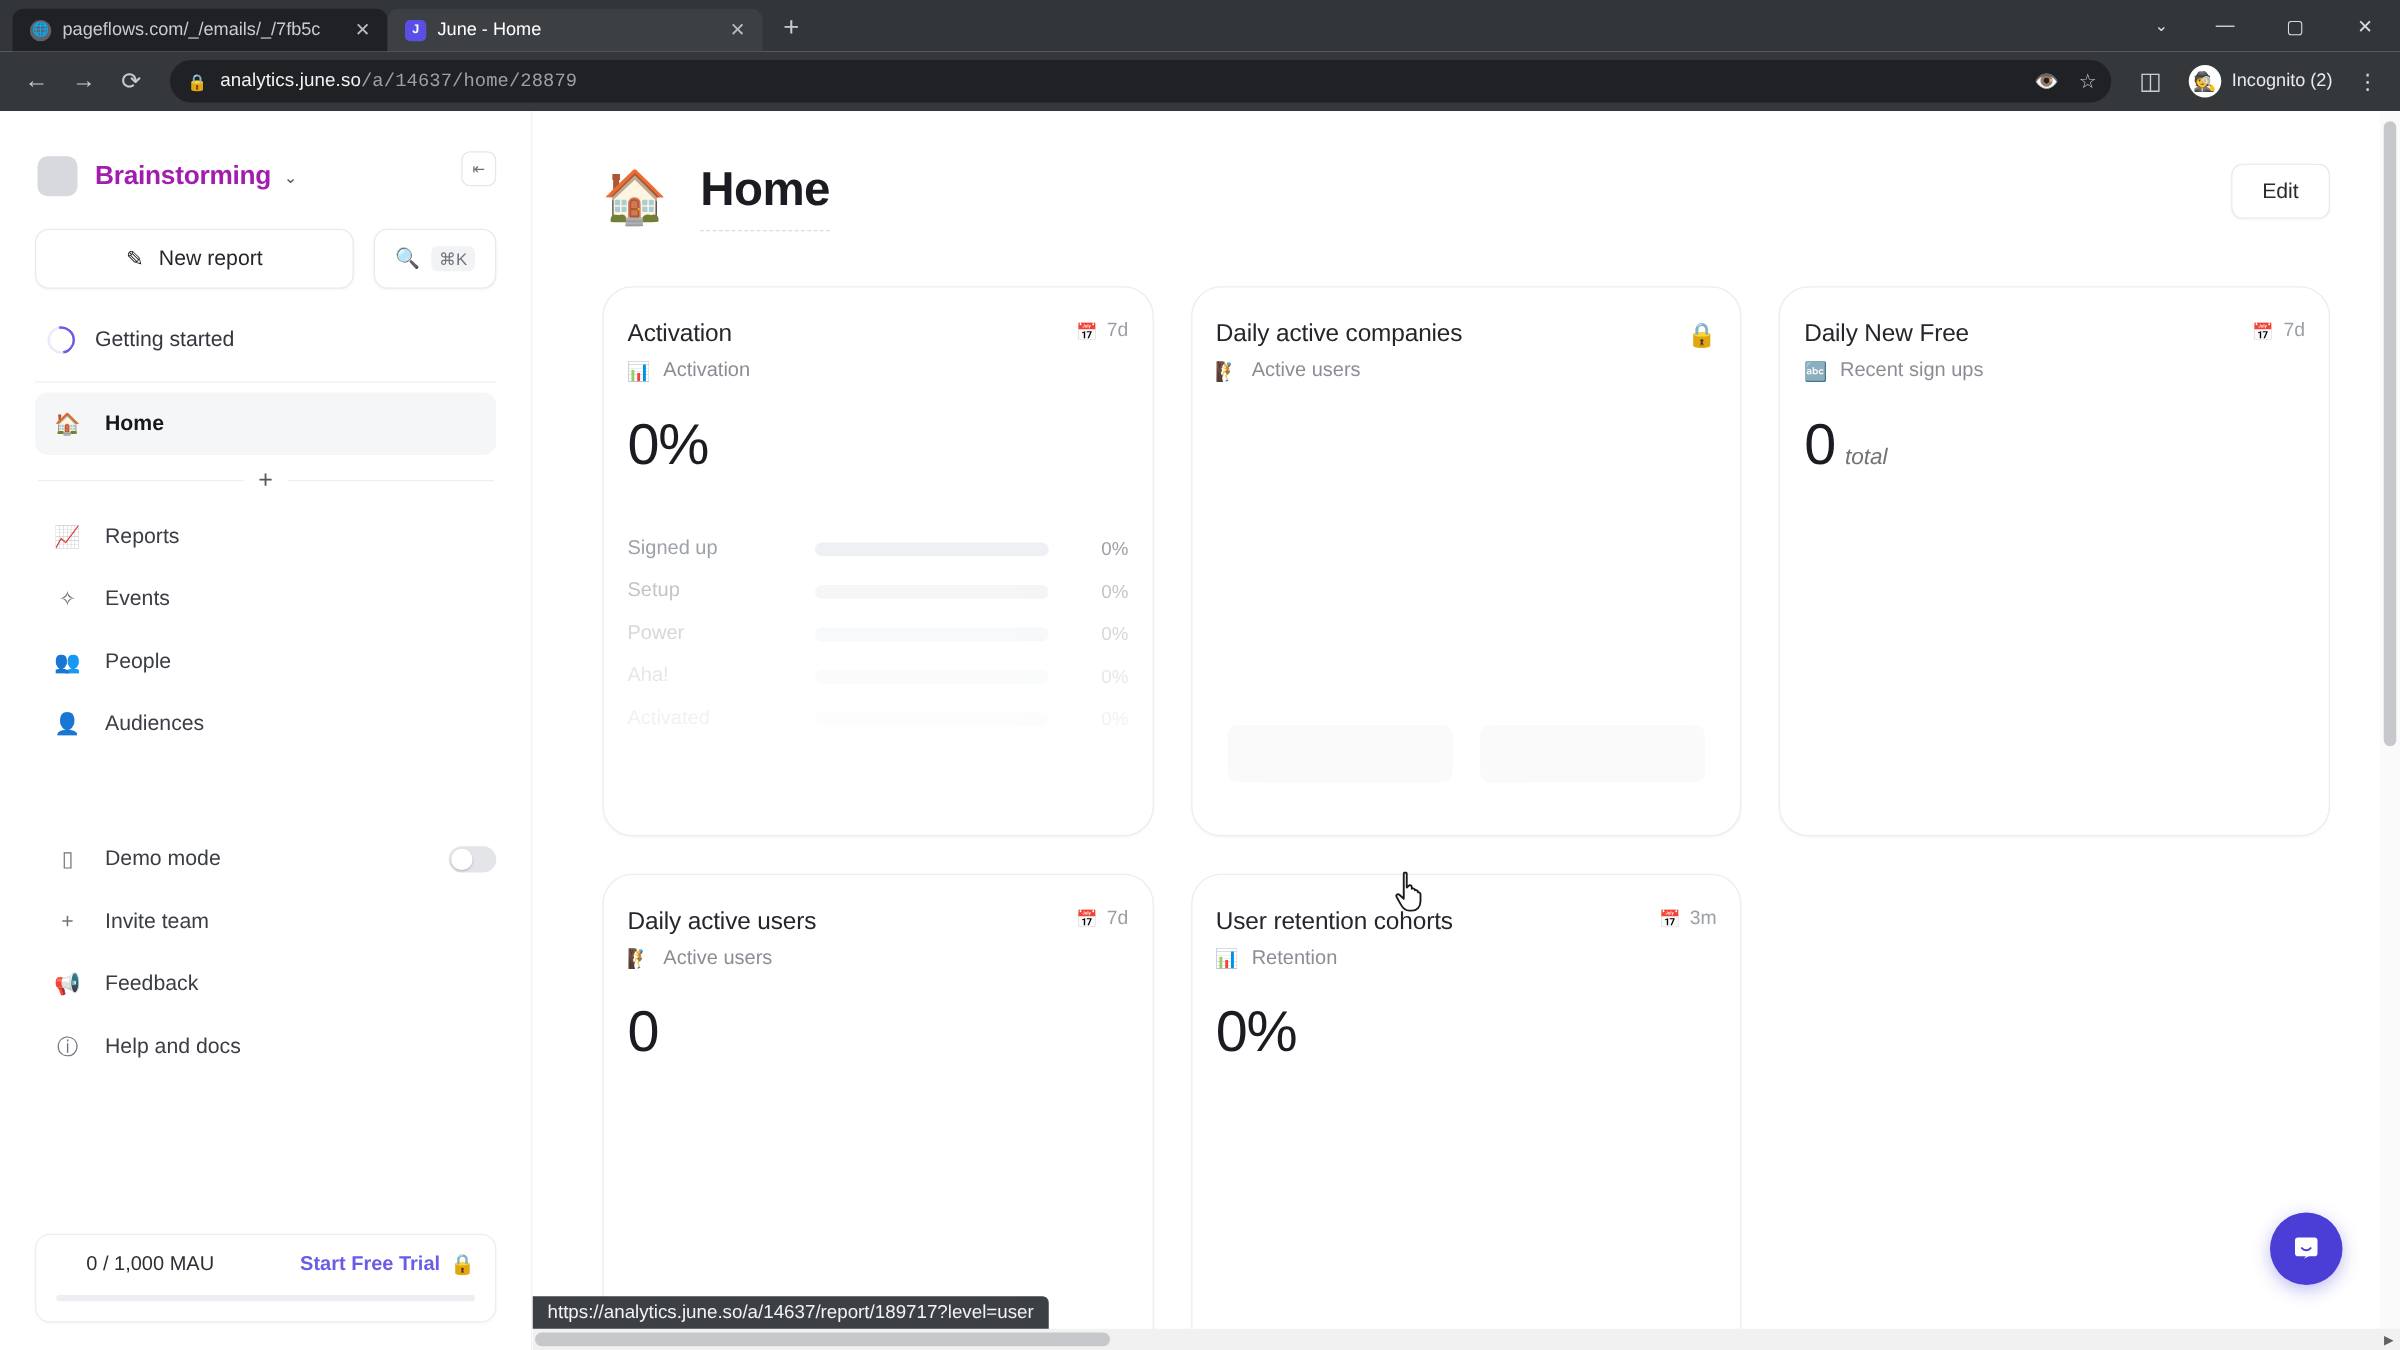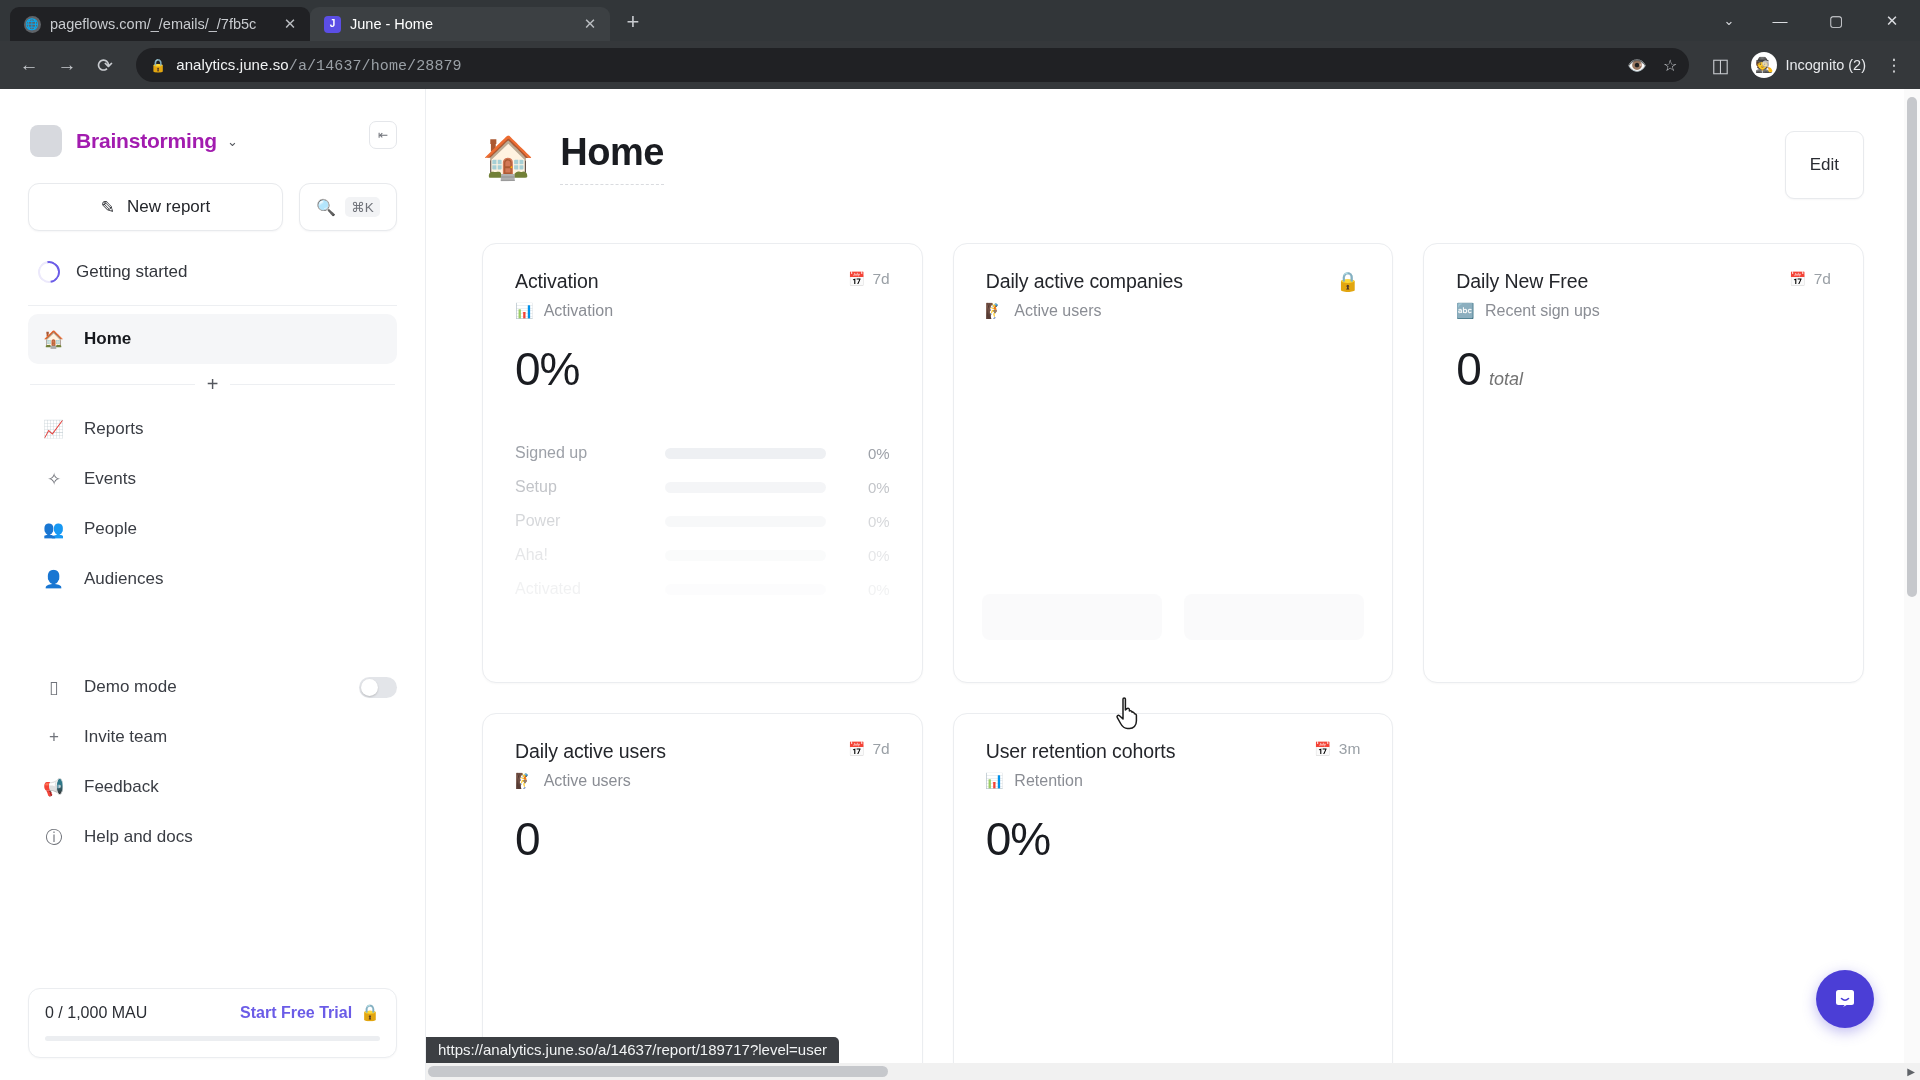--- a/index.html
+++ b/index.html
@@ -159,45 +159,45 @@
     content: ""; position: absolute; left: 2px; top: 2px;
     width: 17px; height: 17px; border-radius: 50%; background: #ffffff;
     box-shadow: 0 1px 2px rgba(0,0,0,.18);
   }
 
   .mau-card {
     margin: auto 0 22px 0; border: 1px solid #ebedf0; border-radius: 12px;
     padding: 14px 16px 16px 16px; background: #fff;
     box-shadow: 0 1px 2px rgba(16,24,40,.03);
   }
-  .mau-row { display: flex; align-items: center; justify-content: space-between; }
+  .mau-row { display: flex; align-items: center; justify-content: space-between; margin-left: 24px; }
   .mau-count { font-size: 16px; color: #2b2e34; }
   .mau-trial { font-size: 16px; color: #6b5ce7; font-weight: 600; display: flex; align-items: center; gap: 8px; }
   .mau-bar { height: 5px; border-radius: 3px; background: #eceef1; margin-top: 14px; }
 
   
   .main { flex: 1; overflow: hidden; position: relative; background: #fff; }
   .main-inner { padding: 42px 56px 0 56px; }
   .page-head { display: flex; align-items: flex-start; justify-content: space-between; }
   .title-wrap { display: flex; align-items: center; gap: 26px; }
   .home-emoji { font-size: 42px; line-height: 1; }
   .page-title {
     font-size: 38px; font-weight: 700; color: #1a1c21; letter-spacing: -0.5px;
     border-bottom: 1.5px dashed #d9dbdf; padding-bottom: 10px;
   }
   .edit-btn {
-    border: 1px solid #e8eaed; border-radius: 9px; padding: 23px 24px;
+    border: 1px solid #e8eaed; border-radius: 9px; padding: 11px 24px;
     font-size: 17px; color: #2a2c32; background: #fff;
     box-shadow: 0 1px 2px rgba(16,24,40,.04);
   }
 
   .grid { display: grid; grid-template-columns: repeat(3, 1fr); gap: 30px; margin-top: 44px; }
   .card {
-    border: 1px solid #ebedf0; border-radius: 14px; background: #fff;
-    padding: 26px 32px; height: 440px; position: relative; overflow: hidden;
+    border: 1px solid #ebedf0; border-radius: 24px; background: #fff;
+    padding: 26px 19px; height: 440px; position: relative; overflow: hidden;
     box-shadow: 0 1px 2px rgba(16,24,40,.03);
   }
   .card-head { display: flex; align-items: flex-start; justify-content: space-between; }
   .card-title { font-size: 19.5px; color: #24262b; font-weight: 500; letter-spacing: -0.1px; }
   .card-sub { display: flex; align-items: center; gap: 10px; margin-top: 9px;
               font-size: 16px; color: #8a8d94; }
   .card-sub .emoji { font-size: 15px; }
   .card-meta { display: flex; align-items: center; gap: 7px; font-size: 15.5px; color: #9aa0a6; }
   .cal-ico { font-size: 14px; }
   .lock-badge { font-size: 19px; color: #6b5ce7; }

